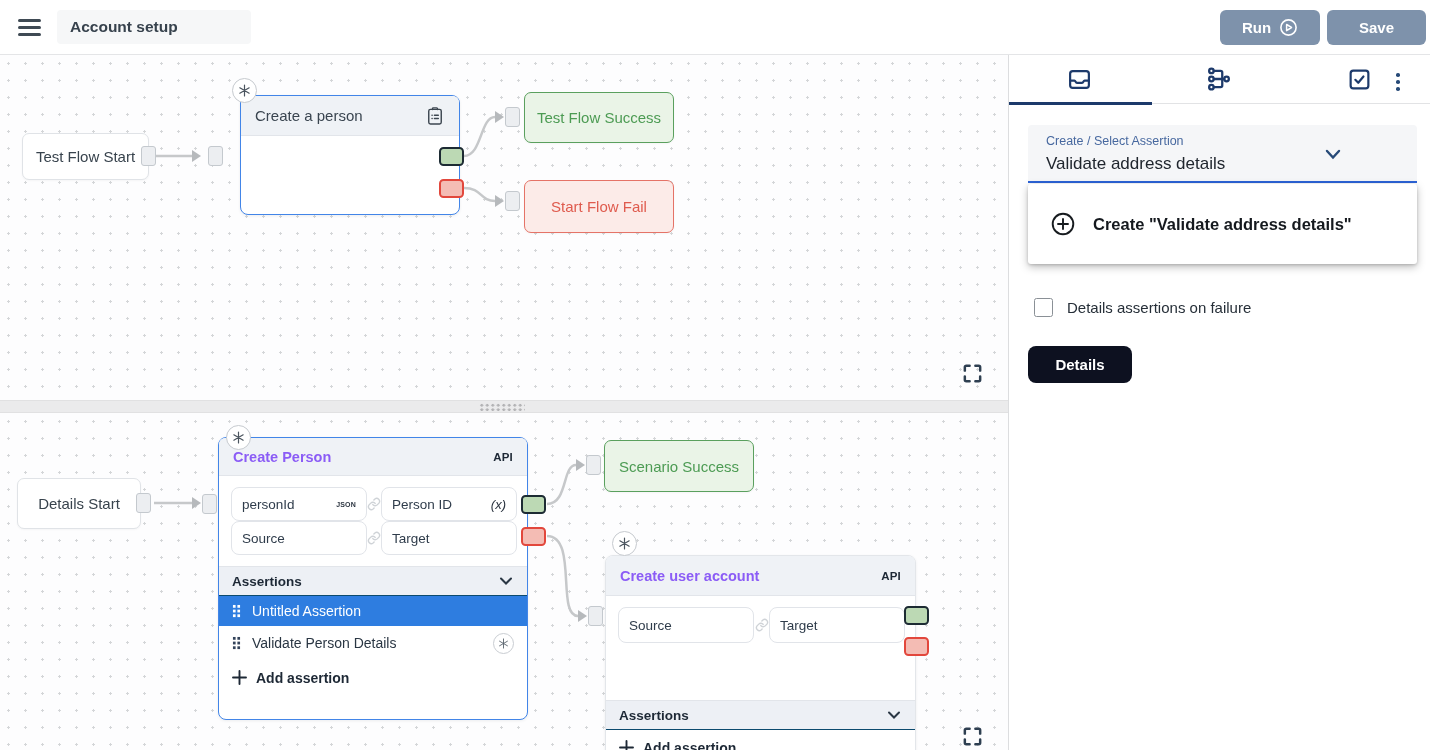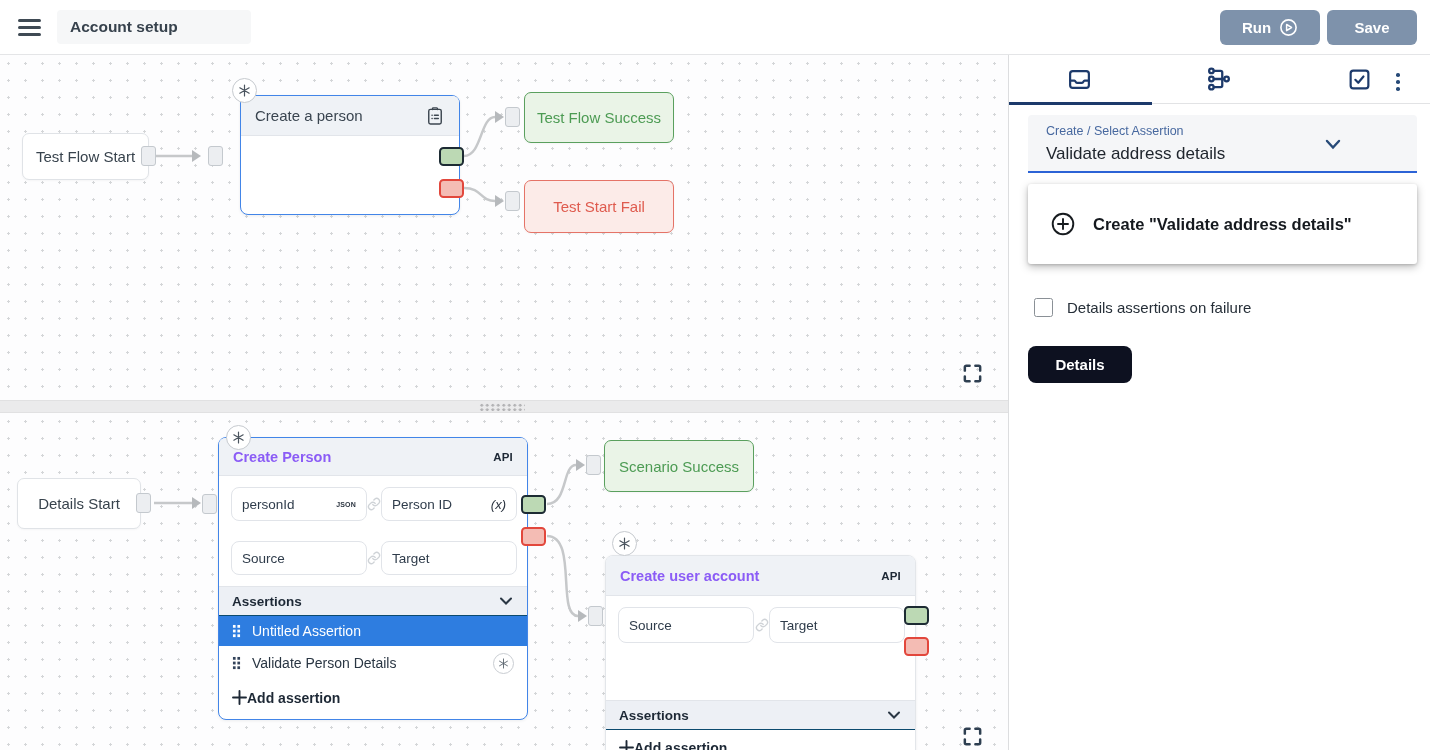--- a/index.html
+++ b/index.html
@@ -12,21 +12,21 @@
             border-bottom:1px solid #e4e5e7; z-index:40; }
   .hamburger { position:absolute; left:18px; top:19px; width:23px; height:17px; cursor:pointer; }
   .hamburger span { display:block; height:2.8px; background:#3f4a54; border-radius:2px; margin-bottom:4.2px; }
   .title-input { position:absolute; left:57px; top:10px; width:194px; height:34px; background:#f6f7f8;
                  border:none; border-radius:4px; padding:0 13px; font-family:"Liberation Sans",sans-serif;
                  font-size:15.5px; font-weight:700; color:#37424d; outline:none; }
   .tb-btn { position:absolute; top:10px; height:35px; background:#7e92ab; border:none; border-radius:6px;
             color:#fff; font-weight:700; font-size:15px; display:flex; align-items:center;
             justify-content:center; gap:8px; cursor:pointer; font-family:"Liberation Sans",sans-serif; }
   .btn-run { left:1220px; width:100px; }
-  .btn-save { left:1327px; width:90px; }
+  .btn-save { left:1327px; width:99px; }
 
   
   .canvas { position:absolute; left:0; width:1008px; background:#fdfdfe;
             background-image:radial-gradient(#d4d6d8 1.1px, transparent 1.25px);
             background-size:17px 17px; overflow:hidden; }
   .canvas-top { top:55px; height:345px; }
   .canvas-bottom { top:413px; height:337px; }
   .divider { position:absolute; top:400px; left:0; width:1008px; height:13px; background:#ebebec;
              border-top:1px solid #e1e1e2; border-bottom:1px solid #e1e1e2; cursor:row-resize; z-index:10;}
   .divider-handle { position:absolute; left:479px; top:2px; width:46px; height:8px;
@@ -47,63 +47,63 @@
   .action-node { position:absolute; background:#fff; border-radius:8px; z-index:2; cursor:grab;
                  box-shadow:0 1px 3px rgba(40,50,60,.08); }
   .bordered-blue { border:1.8px solid #4285e8; }
   .bordered-gray { border:1.5px solid #e3e6ea; }
   .node-hd { background:#eff2f6; border-bottom:1px solid #e2e5ea; border-radius:6px 6px 0 0;
              display:flex; align-items:center; padding:0 14px; }
   .node-hd .t-reg { font-size:15px; color:#3a4550; }
   .node-hd .t-bold { font-size:14.5px; font-weight:700; color:#8b5cf6; }
   .api-badge { margin-left:auto; font-size:11.5px; font-weight:700; color:#1d2835; letter-spacing:.2px; }
 
-  .maps { padding:11px 12px; display:grid; row-gap:20px; }
+  .maps { padding:11px 12px; display:grid; row-gap:0; }
   .map-row { display:flex; align-items:center; }
   .field { height:34px; border:1px solid #e1e4e9; border-radius:8px; background:#fff; display:flex;
            align-items:center; padding:0 10px; font-size:13.5px; color:#2f3c4b; }
   .tag-json { margin-left:auto; font-size:7px; font-weight:700; color:#2b3440; letter-spacing:.2px; }
   .tag-var { margin-left:auto; font-size:13px; font-style:italic; color:#2b3440; }
   .link-spacer { width:14px; display:flex; align-items:center; justify-content:center; color:#cfd3d7; flex:none; }
 
   .assert-hd { height:30px; background:#edf0f5; border-top:1px solid #e2e5ea; border-bottom:1px solid #0c4a6e;
                display:flex; align-items:center; padding:0 13px; font-weight:700; font-size:13.5px; color:#1d2835; }
   .assert-hd svg { margin-left:auto; }
   .assert-row { height:34px; display:flex; align-items:center; padding:0 13px; gap:11px; font-size:14px;
                 color:#2a3643; background:#fff; cursor:pointer; }
   .assert-row.selected { height:30px; background:#2e7de0; color:#fff; }
   .drag-dots { width:9px; height:13.5px; flex:none; color:#33435a;
                background-image:radial-gradient(currentColor 1.35px, transparent 1.5px);
                background-size:4.5px 4.7px; }
   .assert-row.selected .drag-dots { color:#fff;
                background-image:radial-gradient(#fff 1.35px, transparent 1.5px); }
   .star-circle { margin-left:auto; width:21px; height:21px; border:1px solid #c9cdd2; border-radius:50%;
                  color:#5b656f; display:flex; align-items:center; justify-content:center; background:#fff; }
-  .add-row { height:35px; display:flex; align-items:center; padding:13px 13px; font-weight:700;
+  .add-row { height:35px; display:flex; align-items:center; gap:9px; padding:13px 13px; font-weight:700;
              font-size:14px; color:#1d2835; background:#fff; border-radius:0 0 7px 7px; cursor:pointer; }
 
   .star-badge { position:absolute; width:25px; height:25px; border:1px solid #c6cacf; border-radius:50%;
                 background:#fff; display:flex; align-items:center; justify-content:center; color:#4a545e; z-index:4; }
 
   
   .port { position:absolute; z-index:3; cursor:crosshair; }
   .port-gray { width:15px; height:20px; background:#eceef1; border:1.5px solid #c4c9ce; border-radius:3px; }
   .port-green { width:25px; height:19px; background:#bcd9b4; border:2px solid #1d2b33; border-radius:4.5px; }
   .port-red { width:25px; height:19px; background:#f4bcb4; border:2px solid #e2473c; border-radius:4.5px; }
 
   .fit-icon { position:absolute; width:23px; height:23px; z-index:6; cursor:pointer; color:#2e3f51; }
 
   
   .sidepanel { position:absolute; left:1008px; top:55px; width:422px; height:695px; background:#fff;
                border-left:1px solid #dcdddf; z-index:20; }
   .tabs { position:relative; height:49px; border-bottom:1px solid #e2e3e5; display:flex; }
   .tab { flex:1; display:flex; align-items:center; justify-content:center; color:#1d3a6b; cursor:pointer; }
   .tab-underline { position:absolute; bottom:-2px; left:0; width:143px; height:3px; background:#1d3a6b; }
 
-  .select-field { position:absolute; left:19px; top:60px; width:389px; height:58px; background:#f5f6f8;
+  .select-field { position:absolute; left:19px; top:70px; width:389px; height:58px; background:#f5f6f8;
                   border-bottom:2px solid #2c63d6; border-radius:4px 4px 0 0; cursor:pointer; }
   .select-label { position:absolute; left:18px; top:9px; font-size:12.5px; color:#47689f; }
   .select-value { position:absolute; left:18px; top:29px; font-size:17px; color:#20262e;text-align:center; }
   .select-chevron { position:absolute; right:74px; top:23px; color:#274a78; }
   .kebab { position:absolute; right:30px; top:18px; width:4px; cursor:pointer; }
   .kebab i { display:block; width:3.6px; height:3.6px; border-radius:50%; background:#274a78; margin-bottom:3.4px; }
 
   .dropdown { position:absolute; left:19px; top:129px; width:389px; height:80px; background:#fff;
               border-radius:3px; box-shadow:0 3px 8px rgba(0,0,0,.26), 0 1px 3px rgba(0,0,0,.16);
               display:flex; align-items:center; padding:0 22px; gap:17px; z-index:12; cursor:pointer; }
@@ -174,21 +174,21 @@
     <div class="port port-gray" style="left:208px; top:91px;"></div>
     <div class="port port-green" style="left:439px; top:92px;"></div>
     <div class="port port-red" style="left:439px; top:124px;"></div>
 
     <div class="node-simple node-success" style="left:524px; top:37px; width:150px; height:51px;">
       <span>Test Flow Success</span>
     </div>
     <div class="port port-gray" style="left:505px; top:52px;"></div>
 
     <div class="node-simple node-fail" style="left:524px; top:125px; width:150px; height:53px;">
-      <span>Test Start Fail</span>
+      <span>Start Flow Fail</span>
     </div>
     <div class="port port-gray" style="left:505px; top:136px;"></div>
 
     <svg class="fit-icon" style="left:961px; top:307px;" viewBox="0 0 24 24" fill="none" stroke="currentColor" stroke-width="2.6" stroke-linecap="round">
       <path d="M4 9V5.5A1.5 1.5 0 0 1 5.5 4H9 M15 4h3.5A1.5 1.5 0 0 1 20 5.5V9 M20 15v3.5a1.5 1.5 0 0 1-1.5 1.5H15 M9 20H5.5A1.5 1.5 0 0 1 4 18.5V15"></path>
     </svg>
   </div>
 
   <div class="divider">
     <div class="divider-handle"></div>

